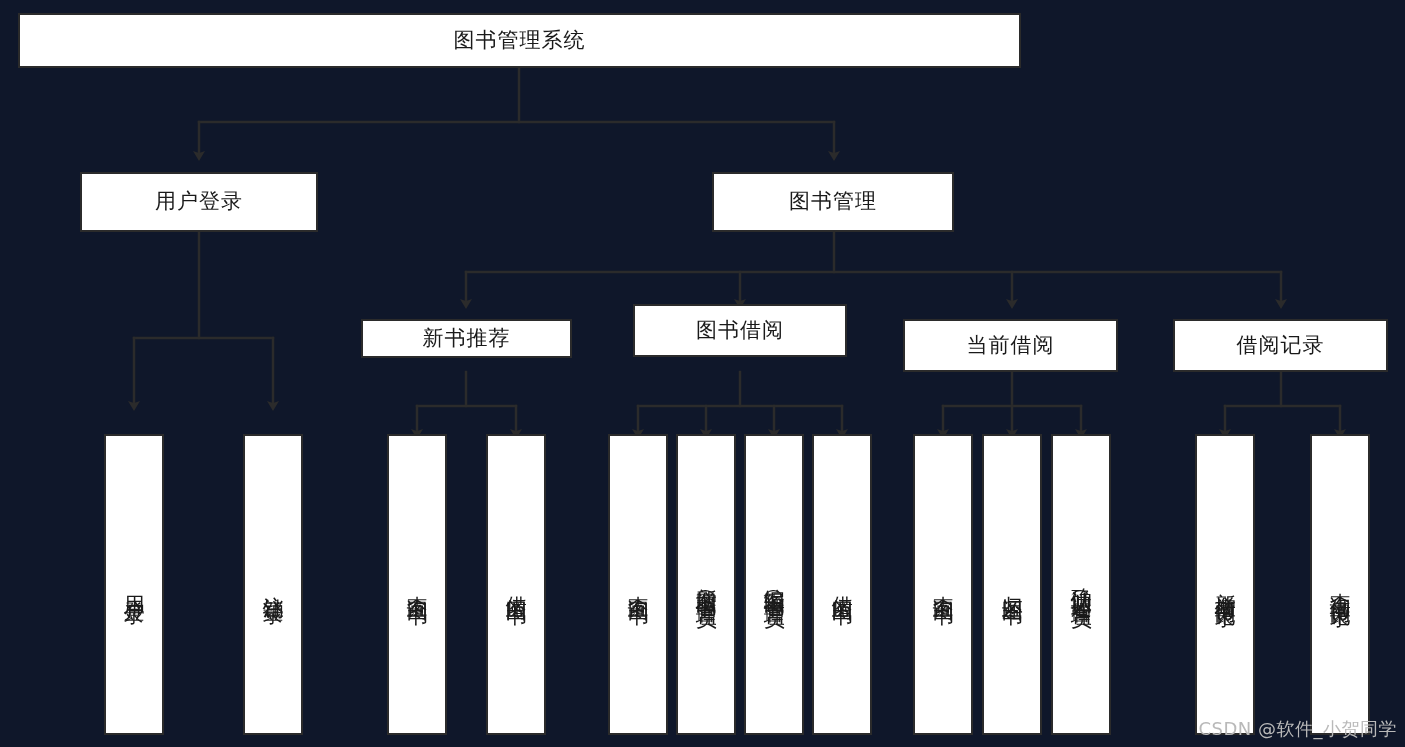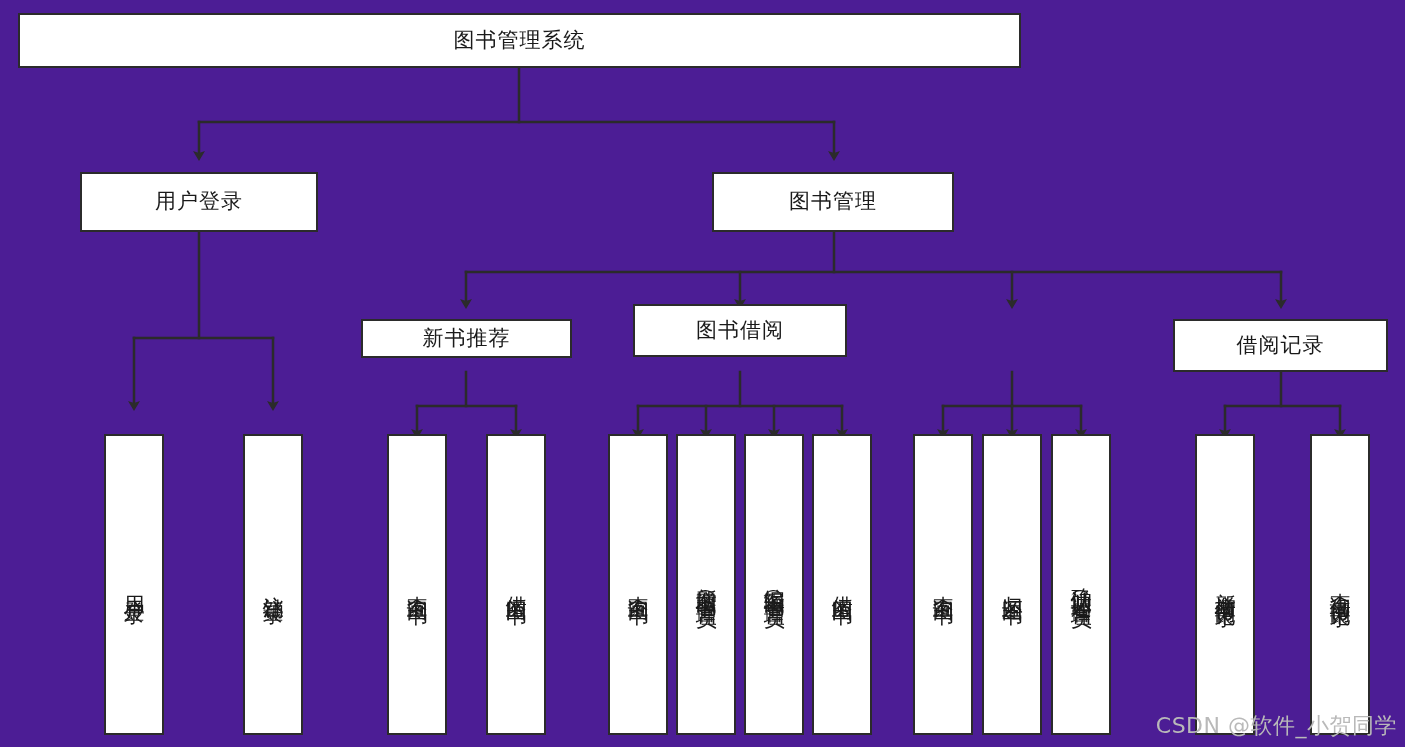--- a/index.html
+++ b/index.html
@@ -7,21 +7,21 @@
     padding: 0;
     background: #ffffff;
   }
   body {
     font-family: "DejaVu Sans", "Liberation Sans", sans-serif;
   }
   #diagram-root {
     position: relative;
     width: 1405px;
     height: 747px;
-    background: #4c1d95;
+    background: #0f172a;
     overflow: hidden;
   }
   svg#edges {
     position: absolute;
     left: 0;
     top: 0;
     width: 1405px;
     height: 747px;
     pointer-events: none;
   }
@@ -53,21 +53,21 @@
   .node.vert .vlabel {
     writing-mode: vertical-rl;
     text-orientation: upright;
     white-space: nowrap;
     display: block;
   }
   #watermark {
     position: absolute;
     right: 8px;
     bottom: 6px;
-    font-size: 22px;
+    font-size: 18px;
     color: #b9b9b9;
     letter-spacing: 0.5px;
     z-index: 3;
     white-space: nowrap;
   }
 </style>
 </head>
 <body>
 
 <div id="diagram-root">
@@ -132,20 +132,23 @@
   <div class="node horiz" style="left:712px; top:172px; width:242px; height:60px;">
     <span>图书管理</span>
   </div>
 
   <div class="node horiz" style="left:361px; top:319px; width:211px; height:39px;">
     <span>新书推荐</span>
   </div>
   <div class="node horiz" style="left:633px; top:304px; width:214px; height:53px;">
     <span>图书借阅</span>
   </div>
+  <div class="node horiz" style="left:903px; top:319px; width:215px; height:53px;">
+    <span>当前借阅</span>
+  </div>
   <div class="node horiz" style="left:1173px; top:319px; width:215px; height:53px;">
     <span>借阅记录</span>
   </div>
 
   <div class="node vert" style="left:104px; top:434px; width:60px; height:301px;">
     <span class="vlabel">用户登录</span>
   </div>
   <div class="node vert" style="left:243px; top:434px; width:60px; height:301px;">
     <span class="vlabel">注销登录</span>
   </div>

